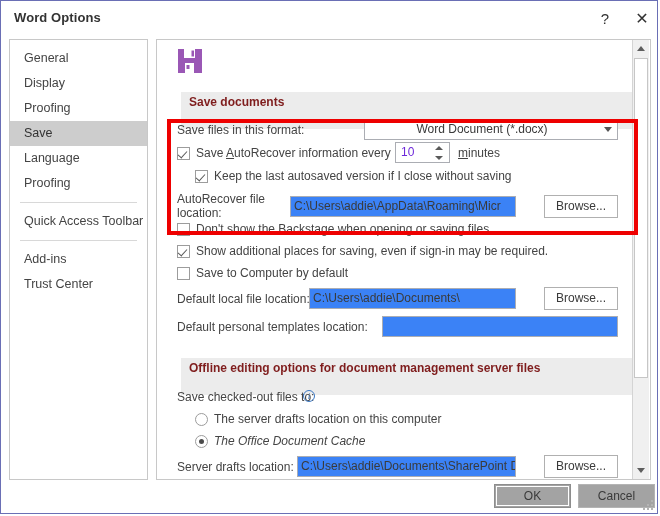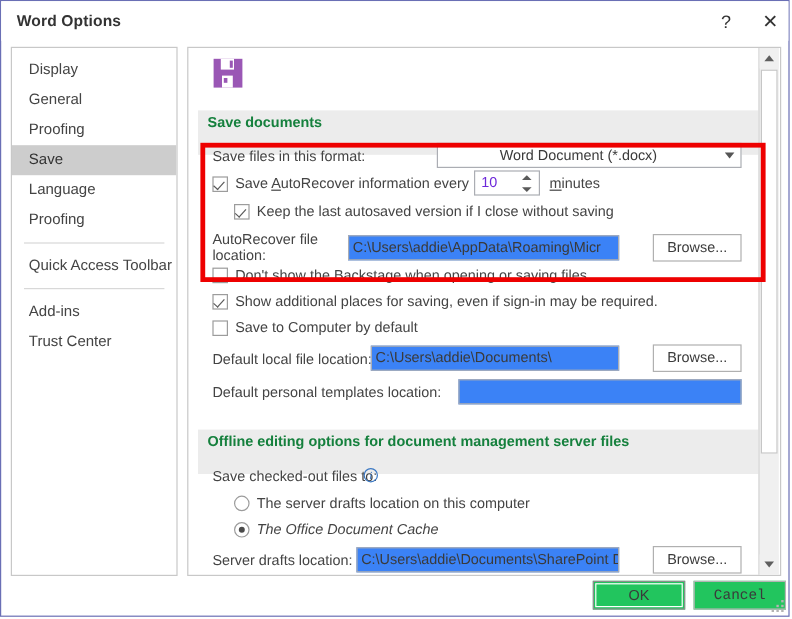--- a/index.html
+++ b/index.html
@@ -116,27 +116,27 @@
   #save-icon { width: 26px; height: 26px; }
   #panel-header-text {
     margin-left: 18px;
     font-size: 13px;
     color: #3f3f3f;
     white-space: nowrap;
   }
 
   .section-band {
     position: absolute;
-    left: 8px;
+    left: 24px;
     width: 467px;
     height: 37px;
     background: #ececec;
     font-size: 12px;
     font-weight: bold;
-    color: #15803d;
+    color: #7f1d1d;
     line-height: 21px;
     padding-left: 8px;
     box-sizing: border-box;
     white-space: nowrap;
   }
 
   .row { position: absolute; white-space: nowrap; }
   .lbl { color: #444444; font-size: 12px; }
   .lbl u { text-decoration: underline; }
 
@@ -331,36 +331,36 @@
     border: 4px solid #ee0000;
     box-sizing: border-box;
     pointer-events: none;
   }
 
   
   .footer-btn {
     position: absolute;
     width: 77px; height: 24px;
     border: 1px solid #b4b4b4;
-    background: #22c55e;
+    background: #a3a3a3;
     font-size: 12px;
     font-family: "Liberation Sans", sans-serif;
     color: #3a3a3a;
     text-align: center;
     line-height: 22px;
     box-sizing: border-box;
     cursor: default;
   }
   #ok-button {
     left: 493px; top: 483px;
     border: 1px solid #8d8d8d;
     outline: 1px solid #ffffff;
     outline-offset: -3px;
   }
-  #cancel-button { left: 577px; top: 483px; font-family: Liberation Mono, monospace; }
+  #cancel-button { left: 577px; top: 483px; }
 
   
   #resize-grip {
     position: absolute;
     right: 3px; bottom: 2px;
     width: 11px; height: 11px;
   }
   #resize-grip i {
     position: absolute;
     width: 2px; height: 2px;
@@ -378,24 +378,24 @@
       <span>?</span>
     </div>
     <div class="titlebtn" id="close-button">
       <span>✕</span>
     </div>
   </div>
 
   <div id="sidebar">
     <div style="height:6px"></div>
     <div class="nav-item">
+      <span>General</span>
+    </div>
+    <div class="nav-item">
       <span>Display</span>
-    </div>
-    <div class="nav-item">
-      <span>General</span>
     </div>
     <div class="nav-item">
       <span>Proofing</span>
     </div>
     <div class="nav-item selected">
       <span>Save</span>
     </div>
     <div class="nav-item">
       <span>Language</span>
     </div>

